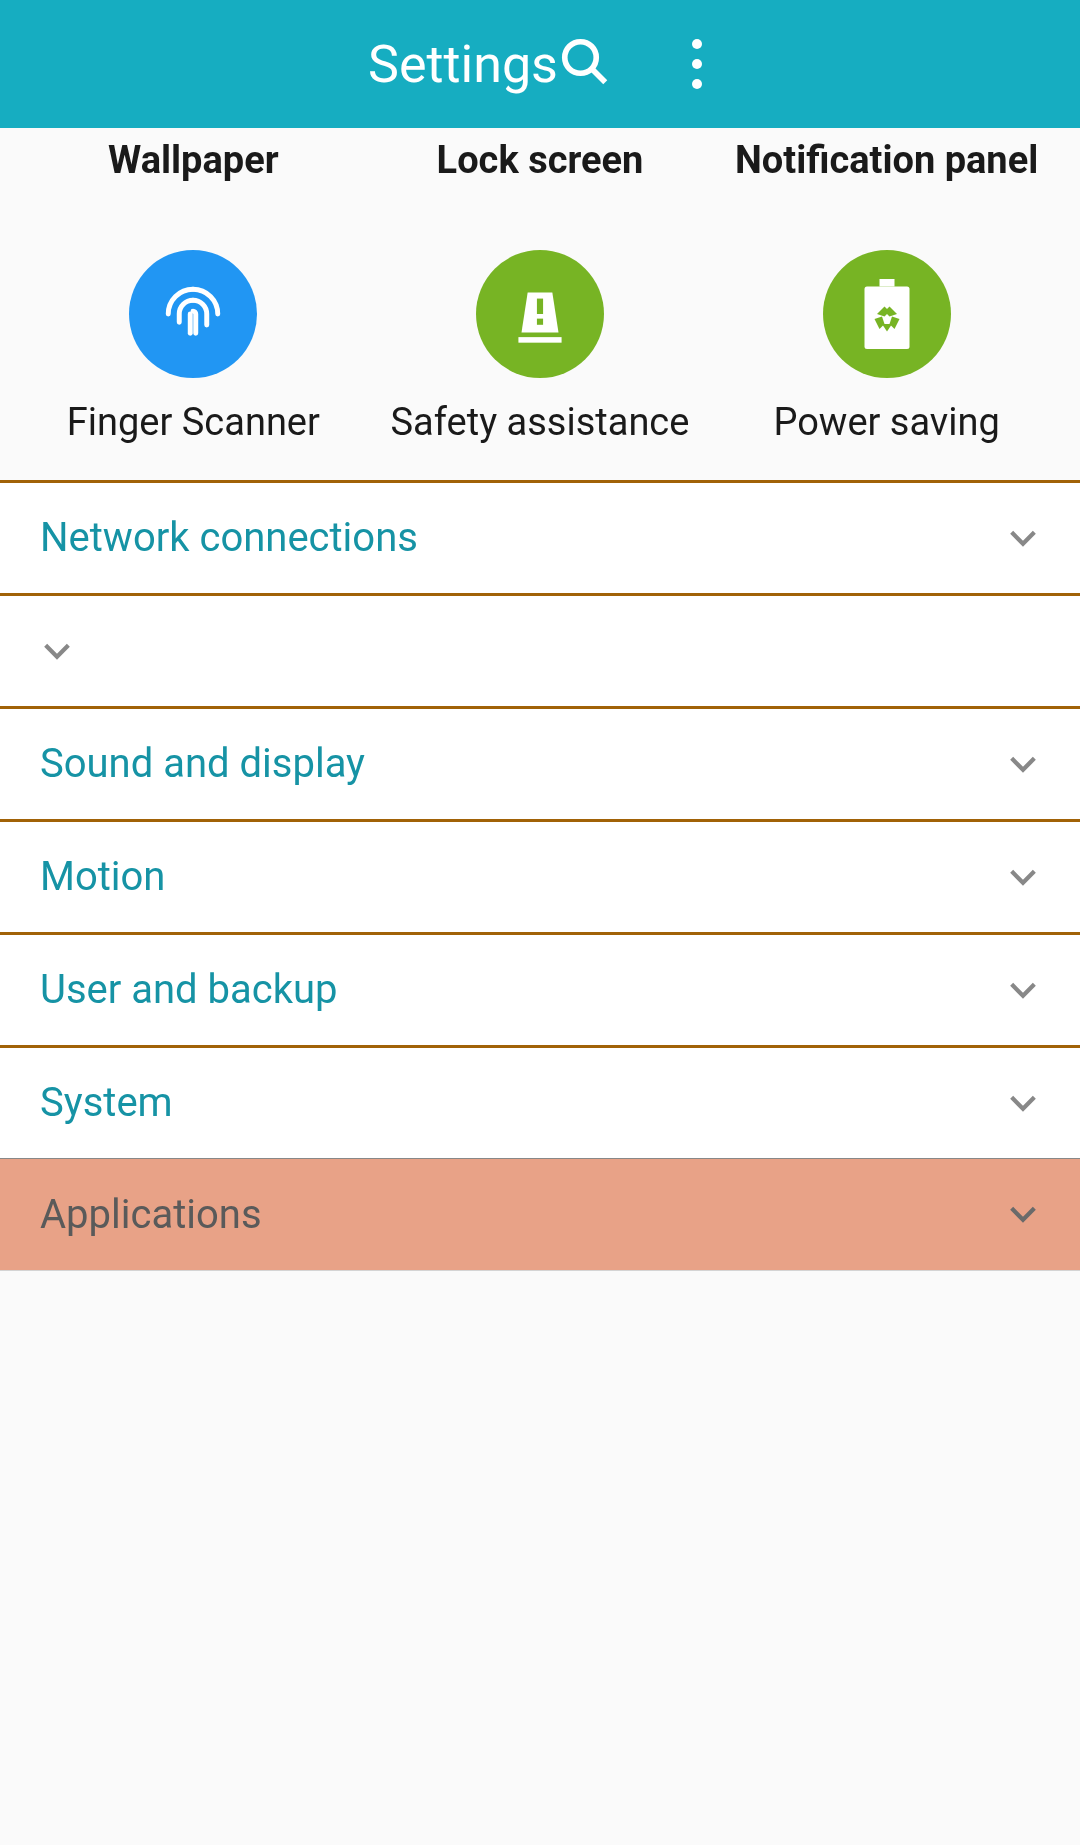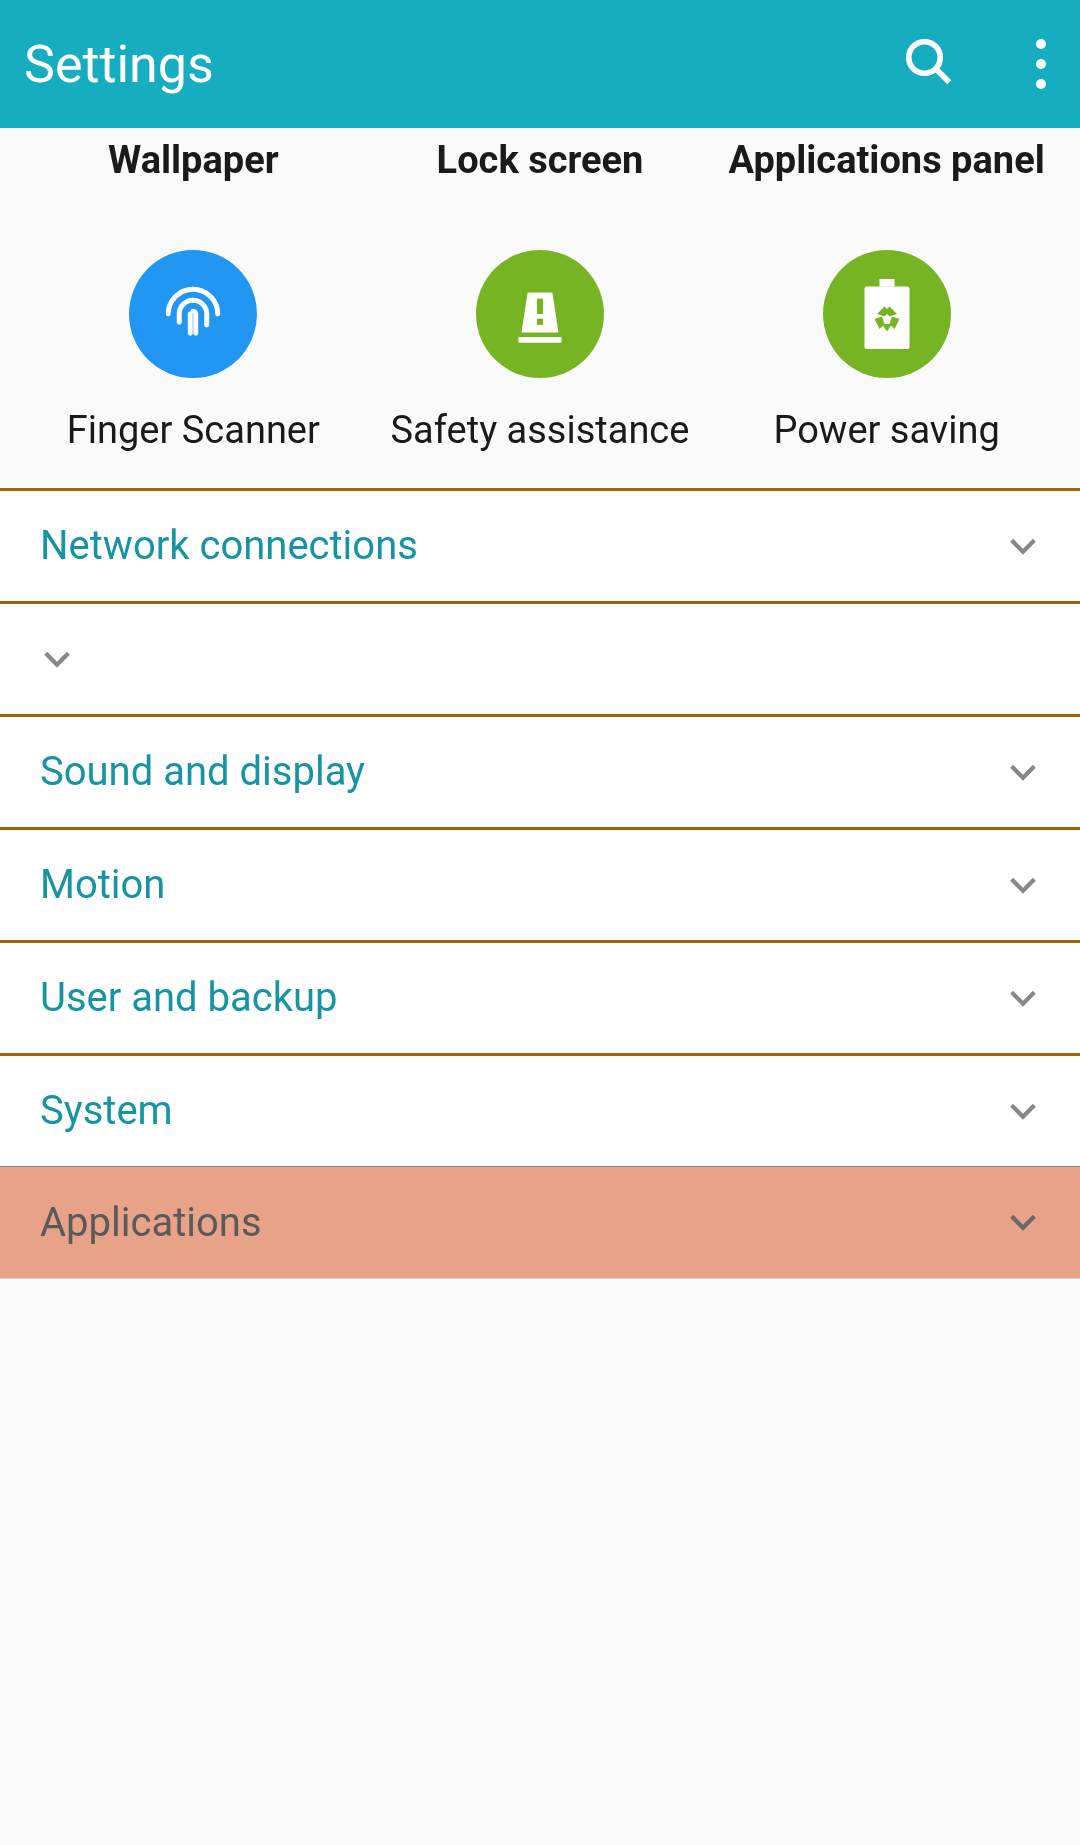--- a/index.html
+++ b/index.html
@@ -13,21 +13,21 @@
       width: 1080px;
       height: 1845px;
       overflow: hidden;
     }
     .header {
       background: #16ADC1;
       height: 128px;
       display: flex;
       align-items: center;
       padding: 0 24px;
-      justify-content: space-between;
+      justify-content: center;
     }
     .header-title {
       color: white;
       font-size: 52px;
       font-weight: 400;
     }
     .header-actions {
       display: flex;
       align-items: center;
       gap: 80px;
@@ -60,21 +60,21 @@
       display: flex;
       flex-direction: column;
       align-items: center;
       width: 33.33%;
       text-align: center;
     }
     .quick-label {
       font-size: 38px;
       color: #1a1a1a;
       line-height: 1.3;
-      margin-top: 28px;
+      margin-top: 20px;
     }
     .quick-row.partial .quick-label {
       margin-top: 0;
       padding-top: 8px;
       font-weight: bold;
     }
     .quick-icons-row {
       padding-top: 65px;
       padding-bottom: 0;
     }
@@ -144,21 +144,21 @@
 </div>
 
 <div class="quick-row partial">
   <div class="quick-item">
     <div class="quick-label">Wallpaper</div>
   </div>
   <div class="quick-item">
     <div class="quick-label">Lock screen</div>
   </div>
   <div class="quick-item">
-    <div class="quick-label">Applications panel</div>
+    <div class="quick-label">Notification panel</div>
   </div>
 </div>
 
 <div class="quick-row quick-icons-row">
   <div class="quick-item">
     <div class="circle-icon circle-blue">
       <svg width="66" height="66" viewBox="0 0 24 24" fill="none" stroke="white" stroke-width="1.8" stroke-linecap="round">
         <path d="M12 3 a9 9 0 0 1 9 9"></path>
         <path d="M12 3 a9 9 0 0 0 -9 9"></path>
         <path d="M12 7 a5 5 0 0 1 5 5 v4"></path>

